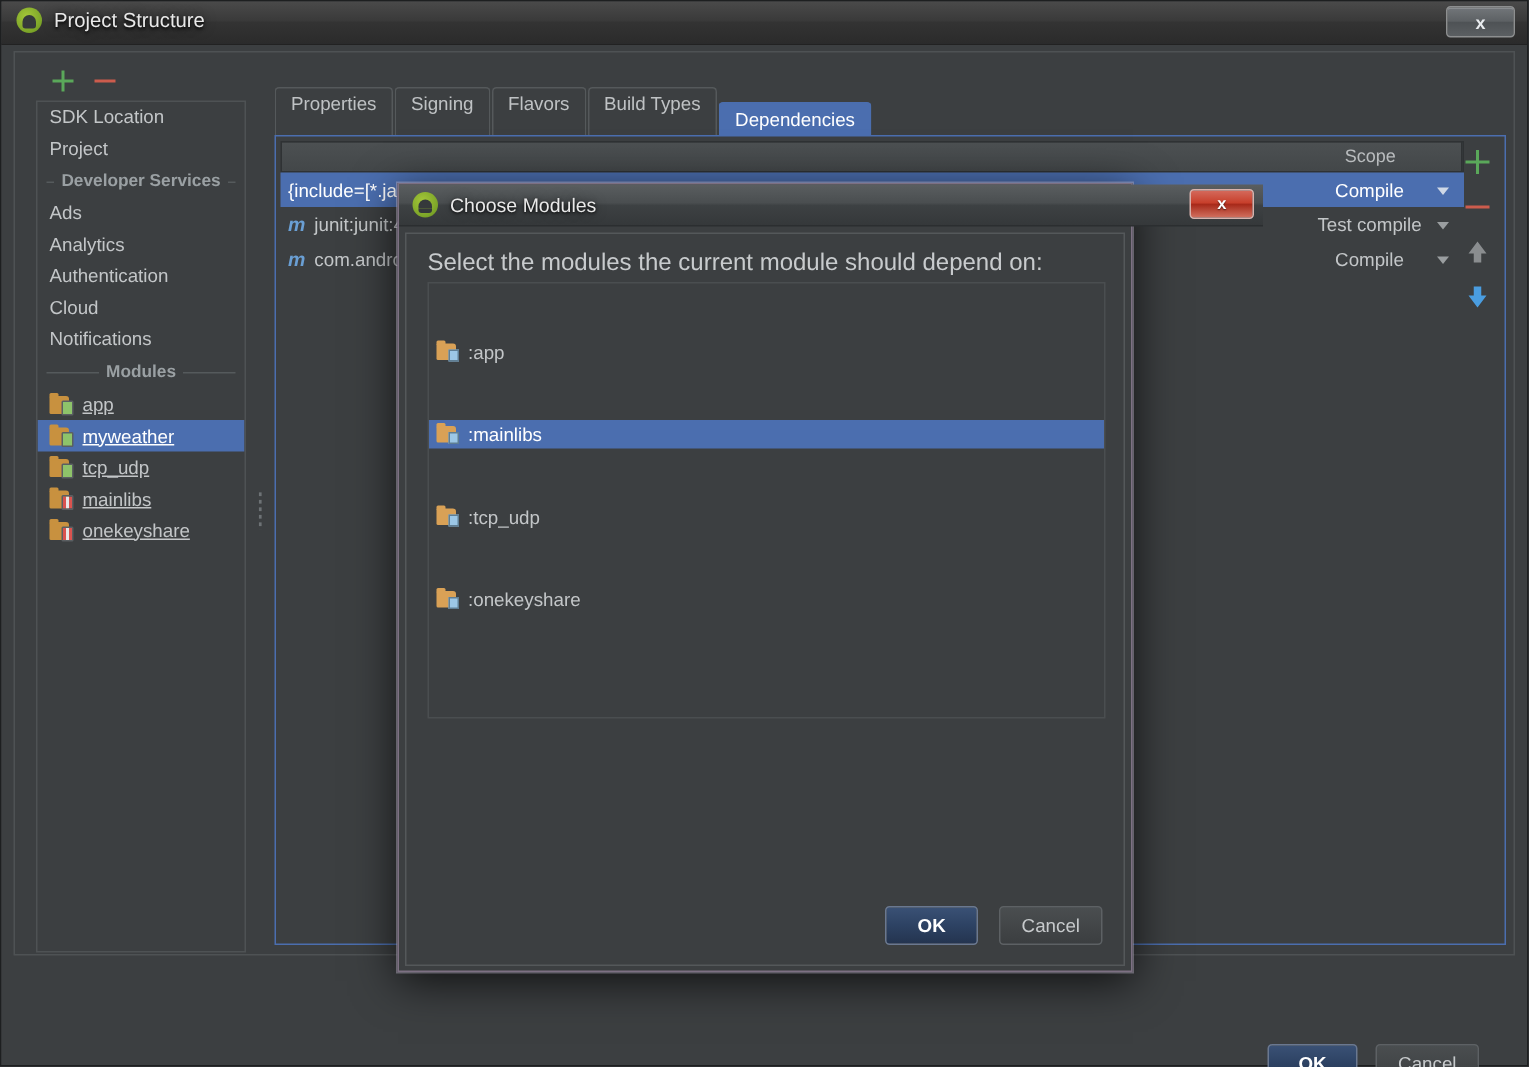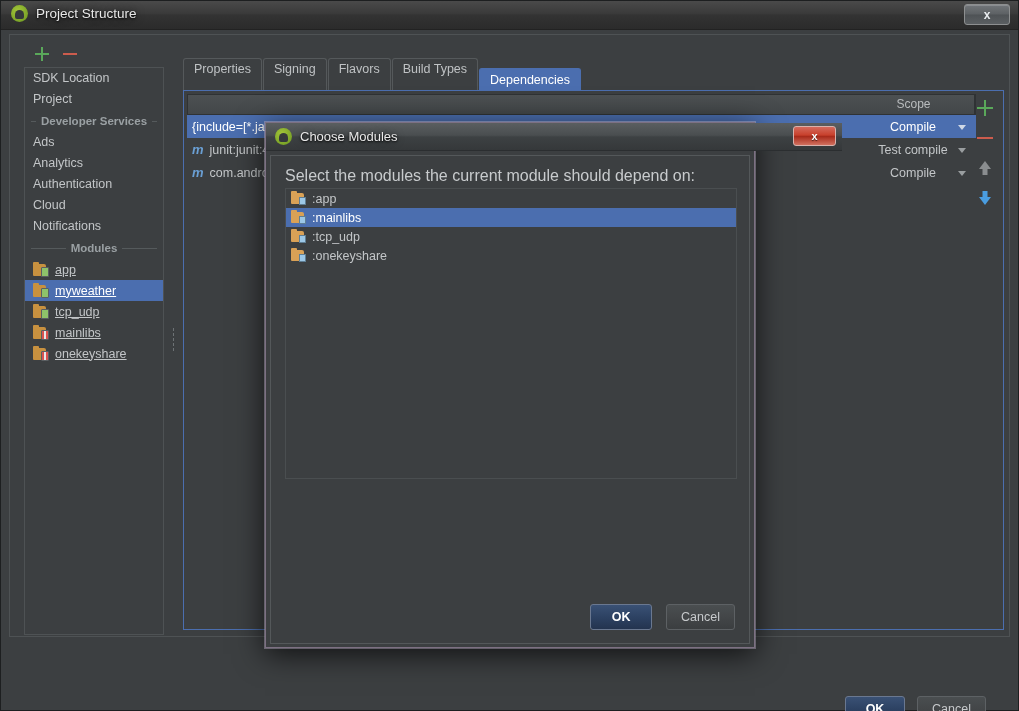--- a/index.html
+++ b/index.html
@@ -267,21 +267,21 @@
   }
   #module-list {
     position: absolute; left: 14px; top: 32px;
     width: 452px; height: 291px;
     border: 1px solid #4a4e50; background: #3c3f41;
     overflow: hidden;
   }
   .mrow {
     height: 19px; display: flex; align-items: center; gap: 6px;
     padding-left: 5px; font-size: 12.5px; color: #c3c6c8;
-    white-space: nowrap; cursor: pointer;
+    white-space: nowrap; cursor: pointer; margin-top: 36px;
   }
   .mrow.selected { background: #4b6eaf; color: #ffffff; }
   .folder-icon { width: 15px; height: 13px; position: relative; flex: none; }
   .folder-icon .f {
     position: absolute; left: 0; top: 1px; width: 13px; height: 11px;
     background: #d9a156; border-radius: 1px 2px 1px 1px;
   }
   .folder-icon .f::before {
     content:""; position:absolute; left:0; top:-2px; width:6px; height:3px;
     background:#d9a156; border-radius:1px 1px 0 0;

